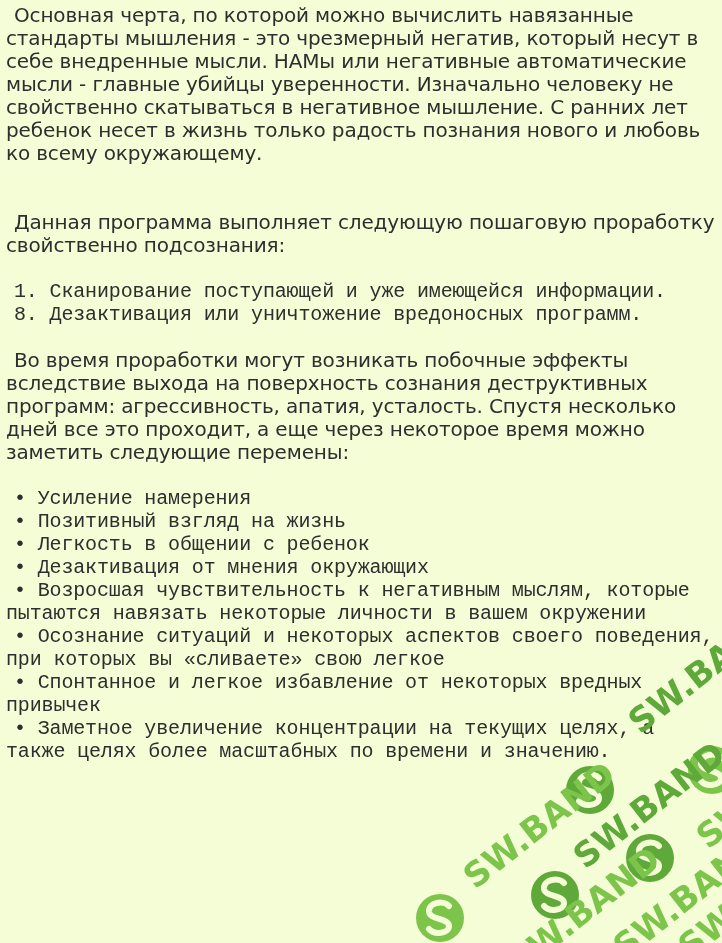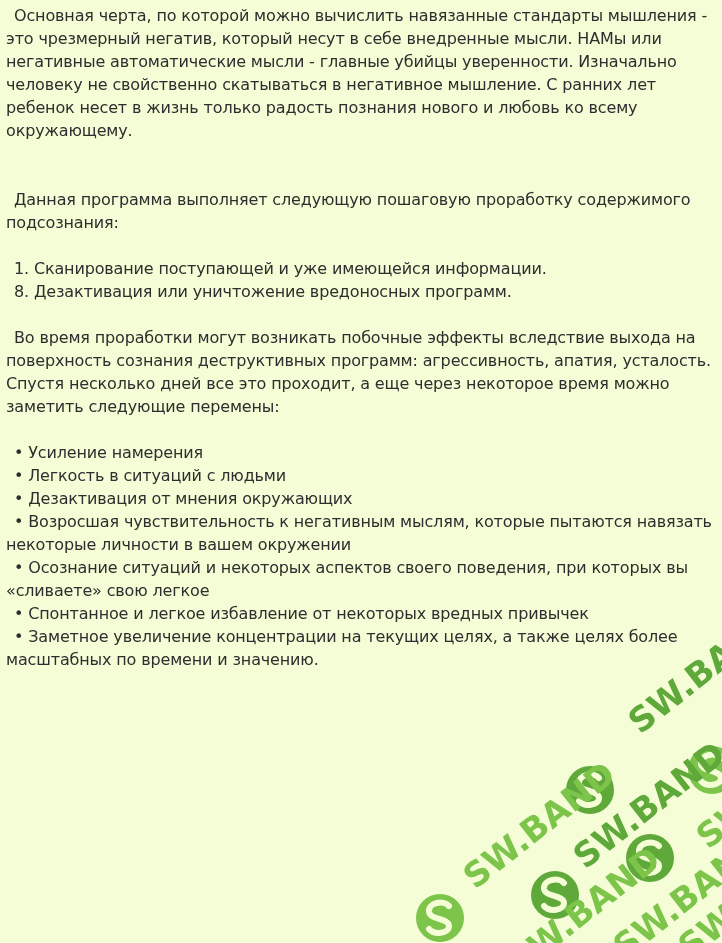--- a/index.html
+++ b/index.html
@@ -13,64 +13,66 @@
       overflow: hidden;
       position: relative;
       font-family: "DejaVu Sans", sans-serif;
       color: #2e2e2e;
     }
     .content {
       position: absolute;
       left: 6px;
       top: 4px;
       width: 716px;
-      font-size: 16px;
+      font-size: 20px;
       line-height: 23px;
       letter-spacing: -0.15px;
     }
     .para {
       margin: 0;
       text-indent: 8px;
     }
     .gap {
       height: 23px;
     }
     .list-line {
       margin: 0;
       text-indent: 8px;
+      font-family: Liberation Mono, monospace;
     }
     .watermark {
       position: absolute;
       left: 0;
       top: 0;
       width: 722px;
       height: 943px;
       pointer-events: none;
       overflow: hidden;
     }
   </style>
 </head>
 <body>
 
 <div class="content">
   <p class="para">Основная черта, по которой можно вычислить навязанные стандарты мышления - это чрезмерный негатив, который несут в себе внедренные мысли. НАМы или негативные автоматические мысли - главные убийцы уверенности. Изначально человеку не свойственно скатываться в негативное мышление. С ранних лет ребенок несет в жизнь только радость познания нового и любовь ко всему окружающему.</p>
   <div class="gap"></div>
   <div class="gap"></div>
-  <p class="para">Данная программа выполняет следующую пошаговую проработку содержимого подсознания:</p>
+  <p class="para">Данная программа выполняет следующую пошаговую проработку свойственно подсознания:</p>
   <div class="gap"></div>
   <div>
     <p class="list-line">1. Сканирование поступающей и уже имеющейся информации.</p>
     <p class="list-line">8. Дезактивация или уничтожение вредоносных программ.</p>
   </div>
   <div class="gap"></div>
   <p class="para">Во время проработки могут возникать побочные эффекты вследствие выхода на поверхность сознания деструктивных программ: агрессивность, апатия, усталость. Спустя несколько дней все это проходит, а еще через некоторое время можно заметить следующие перемены:</p>
   <div class="gap"></div>
   <div>
     <p class="list-line">• Усиление намерения</p>
-    <p class="list-line">• Легкость в ситуаций с людьми</p>
+    <p class="list-line">• Позитивный взгляд на жизнь</p>
+    <p class="list-line">• Легкость в общении с ребенок</p>
     <p class="list-line">• Дезактивация от мнения окружающих</p>
     <p class="list-line">• Возросшая чувствительность к негативным мыслям, которые пытаются навязать некоторые личности в вашем окружении</p>
     <p class="list-line">• Осознание ситуаций и некоторых аспектов своего поведения, при которых вы «сливаете» свою легкое</p>
     <p class="list-line">• Спонтанное и легкое избавление от некоторых вредных привычек</p>
     <p class="list-line">• Заметное увеличение концентрации на текущих целях, а также целях более масштабных по времени и значению.</p>
   </div>
 </div>
 
 <svg class="watermark" width="722" height="943" viewBox="0 0 722 943" xmlns="http://www.w3.org/2000/svg">
   <defs>

